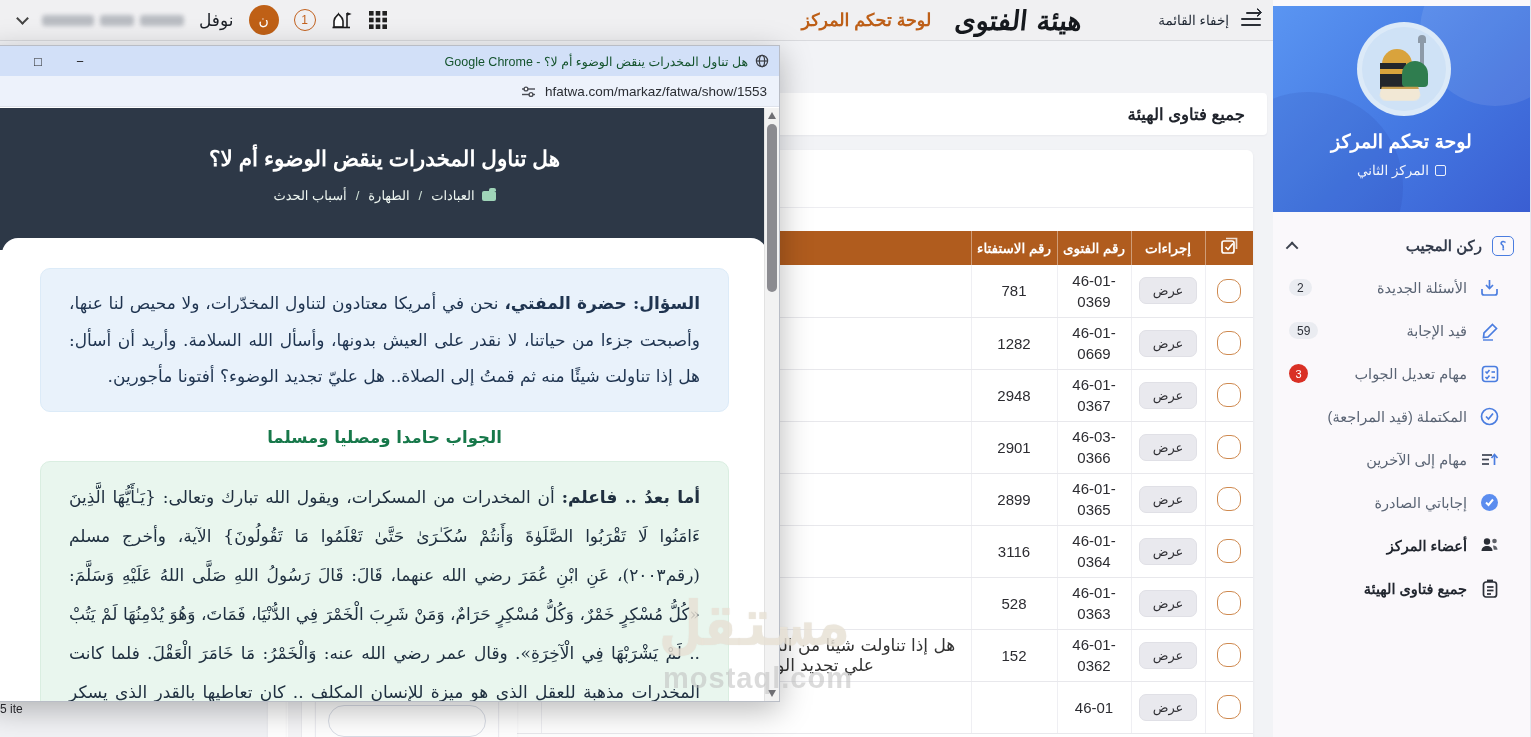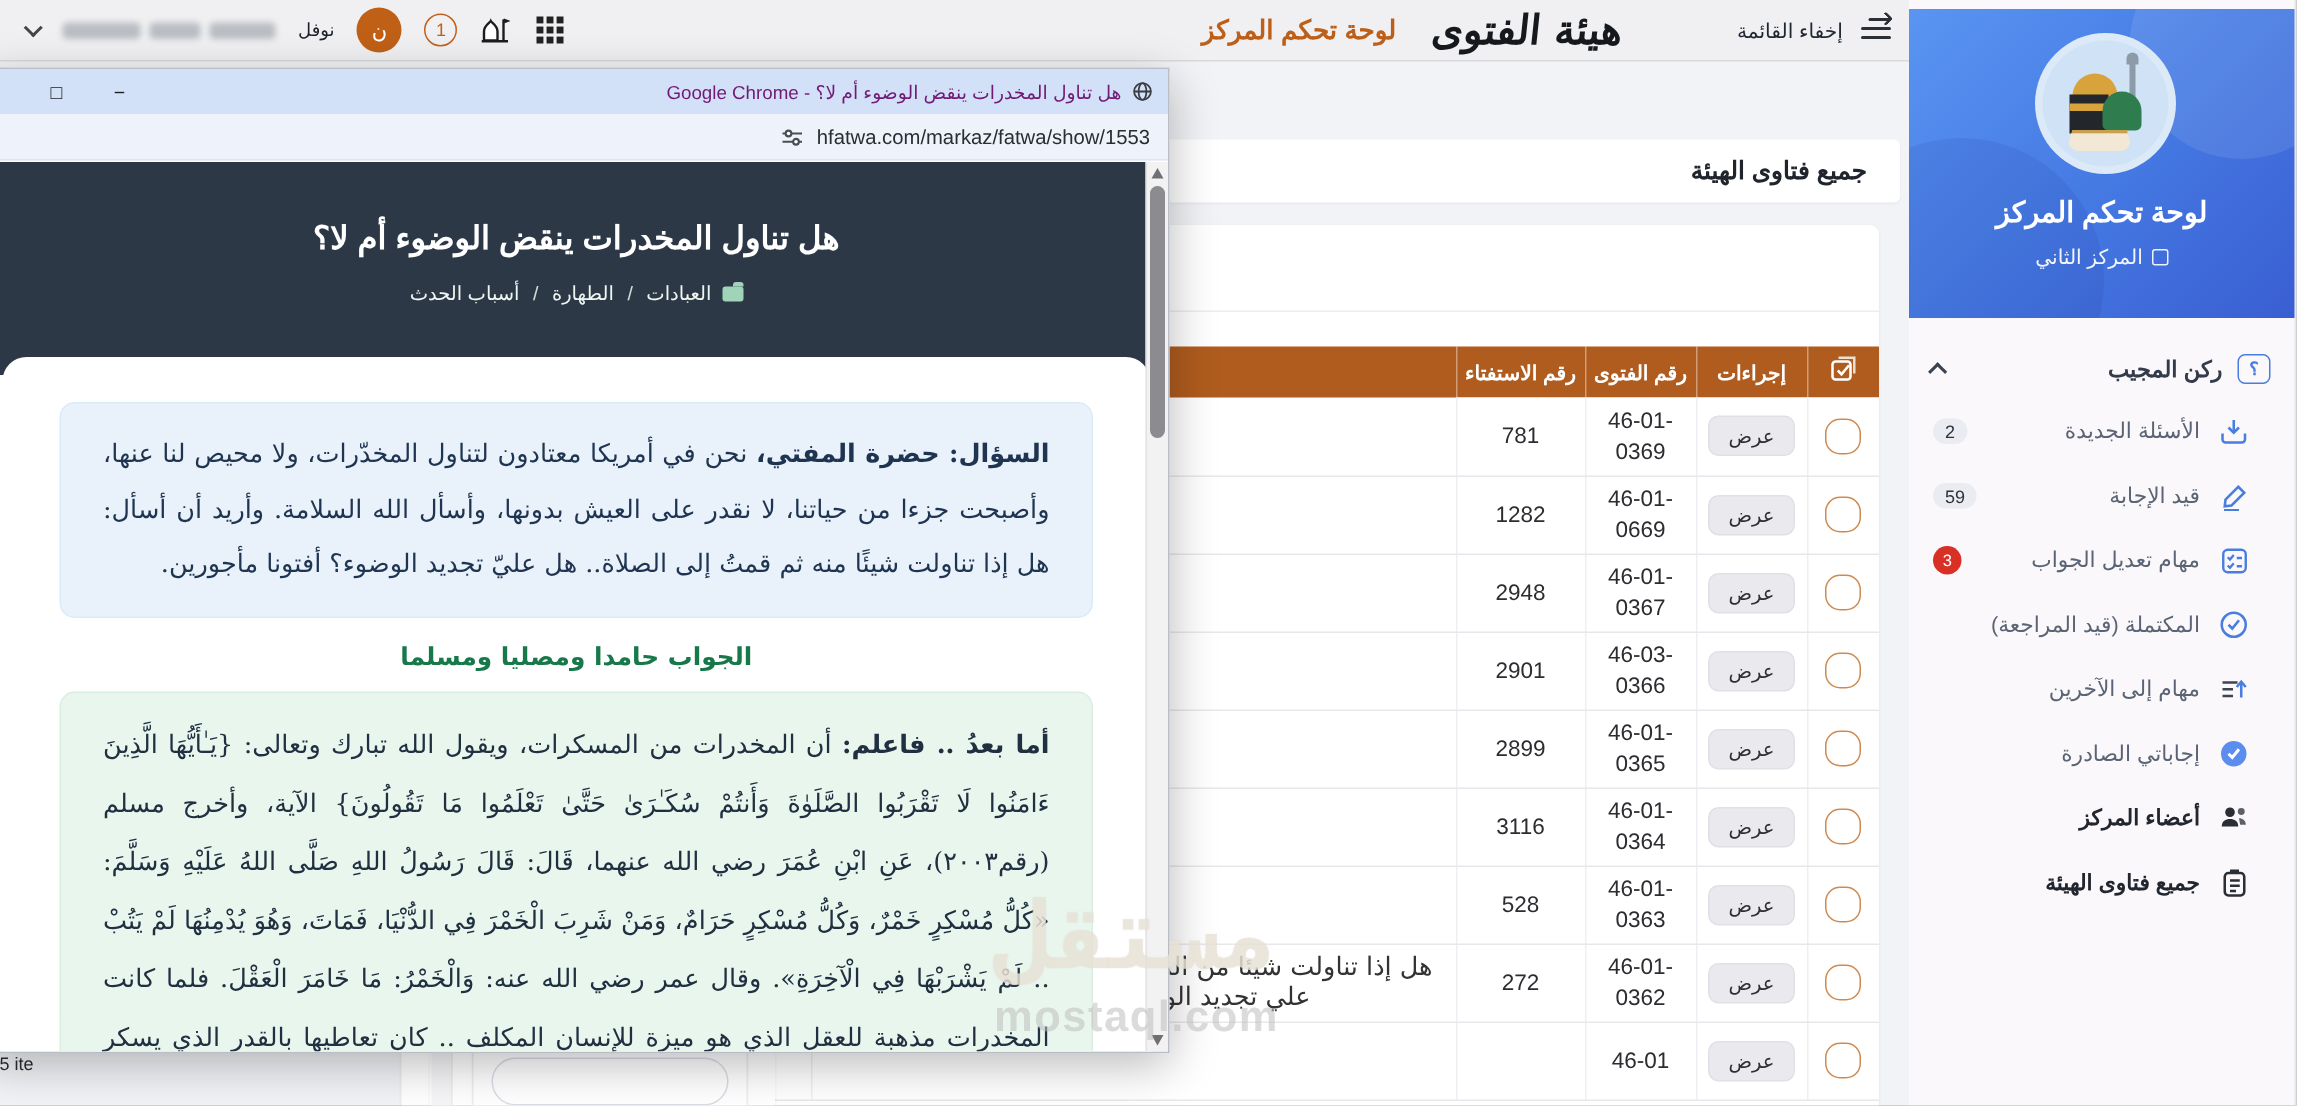--- a/index.html
+++ b/index.html
@@ -21,21 +21,21 @@
   .hidemenu-label{ font-size:13.5px; color:#1f2733; }
   .logo-script{ font-family:"DejaVu Serif", serif; font-weight:700; font-size:27px;
     color:#15181d; transform:skewX(-6deg); margin-right:66px; letter-spacing:-1px; }
   .panel-title-top{ font-size:17.5px; font-weight:700; color:#bd5f18; margin-right:14px; }
   .topbar-left{ direction:ltr; display:flex; align-items:center; gap:15px; margin-right:auto; }
   .chev-down{ width:9px; height:9px; border-left:2px solid #444; border-bottom:2px solid #444;
     transform:rotate(-45deg); margin-top:-4px; }
   .blurname{ display:flex; gap:6px; align-items:center; }
   .blurname i{ display:block; height:11px; background:#8d939c; opacity:.55;
     border-radius:3px; filter:blur(2.2px); }
-  .uname{ font-size:12px; color:#1b1f26; }
+  .uname{ font-size:17px; color:#1b1f26; }
   .uavatar{ width:30px; height:30px; border-radius:50%; background:#bf6016; color:#fff;
     display:flex; align-items:center; justify-content:center; font-size:14px; }
   .notif1{ width:22px; height:22px; border-radius:50%; border:1.6px solid #c2611e;
     color:#c2611e; font-size:12px; display:flex; align-items:center; justify-content:center; }
 
   
   .pagetitlebar{ position:absolute; top:93px; right:264px; left:6px; height:42px;
     background:#fff; border-radius:4px; display:flex; align-items:center;
     padding:0 22px; z-index:2; box-shadow:0 1px 2px rgba(40,40,60,.05); }
   .pagetitlebar span{ font-size:16.5px; font-weight:700; color:#20242c; }
@@ -130,21 +130,21 @@
   .badge-red{ margin-right:auto; background:#d93025; color:#fff; font-size:11px; width:19px; height:19px;
     border-radius:50%; display:flex; align-items:center; justify-content:center; }
 
   
   .popup{ position:absolute; top:45px; left:-11px; width:791px; height:657px; z-index:40;
     border:1px solid #b9bdc6; box-shadow:0 8px 30px rgba(0,0,0,.28); background:#fff; direction:ltr; overflow:hidden;}
   .win-titlebar{ height:30px; background:#d2e0f8; display:flex; align-items:center; padding:0 10px 0 4px; }
   .win-controls{ display:flex; gap:26px; align-items:center; font-size:13px; color:#1d1d1d; margin-left:-6px;}
   .win-controls span{ cursor:pointer; width:16px; text-align:center; }
   .win-title{ margin-left:auto; display:flex; align-items:flex-start; gap:7px; direction:rtl;
-    font-size:12.5px; color:#701a75; }
+    font-size:12.5px; color:#14532d; }
   .urlbar{ height:31px; background:#edf2fb; border-bottom:1px solid #dfe3ec; display:flex;
     align-items:center; justify-content:flex-end; padding:0 12px; gap:9px; }
   .urltext{ font-size:13.5px; color:#2a2d33; direction:ltr; }
   .win-content{ position:absolute; top:62px; bottom:0; left:0; right:0; overflow:hidden;
     background:#fff; direction:rtl; }
   .fat-head{ background:#2d3847; height:142px; text-align:center; padding-top:38px; }
   .fat-title{ color:#fff; font-size:21.5px; font-weight:700; }
   .fat-crumb{ margin-top:16px; font-size:13px; color:#e6f2ea; display:flex;
     justify-content:center; align-items:center; gap:7px; }
   .fat-crumb .sep{ color:#cfe0d6; padding:0 2px;}
@@ -326,21 +326,21 @@
         <td class="num">46-01-0363</td>
         <td class="num">528</td>
         <td class="titlecell"></td>
             <td></td>
             <td></td>
       </tr>
       <tr>
         <td><span class="rowcheck"></span></td>
         <td><button class="viewbtn">عرض</button></td>
         <td class="num">46-01-0362</td>
-        <td class="num">272</td>
+        <td class="num">152</td>
         <td class="titlecell">هل إذا تناولت شيئا من المخدرات ثم قمت إلى الصلاة هل علي تجديد الوضوء أفتونا مأجورين</td>
             <td></td>
             <td></td>
       </tr>
       <tr>
         <td><span class="rowcheck"></span></td>
         <td><button class="viewbtn">عرض</button></td>
         <td class="num">46-01</td>
         <td class="num"></td>
         <td class="titlecell"></td>

